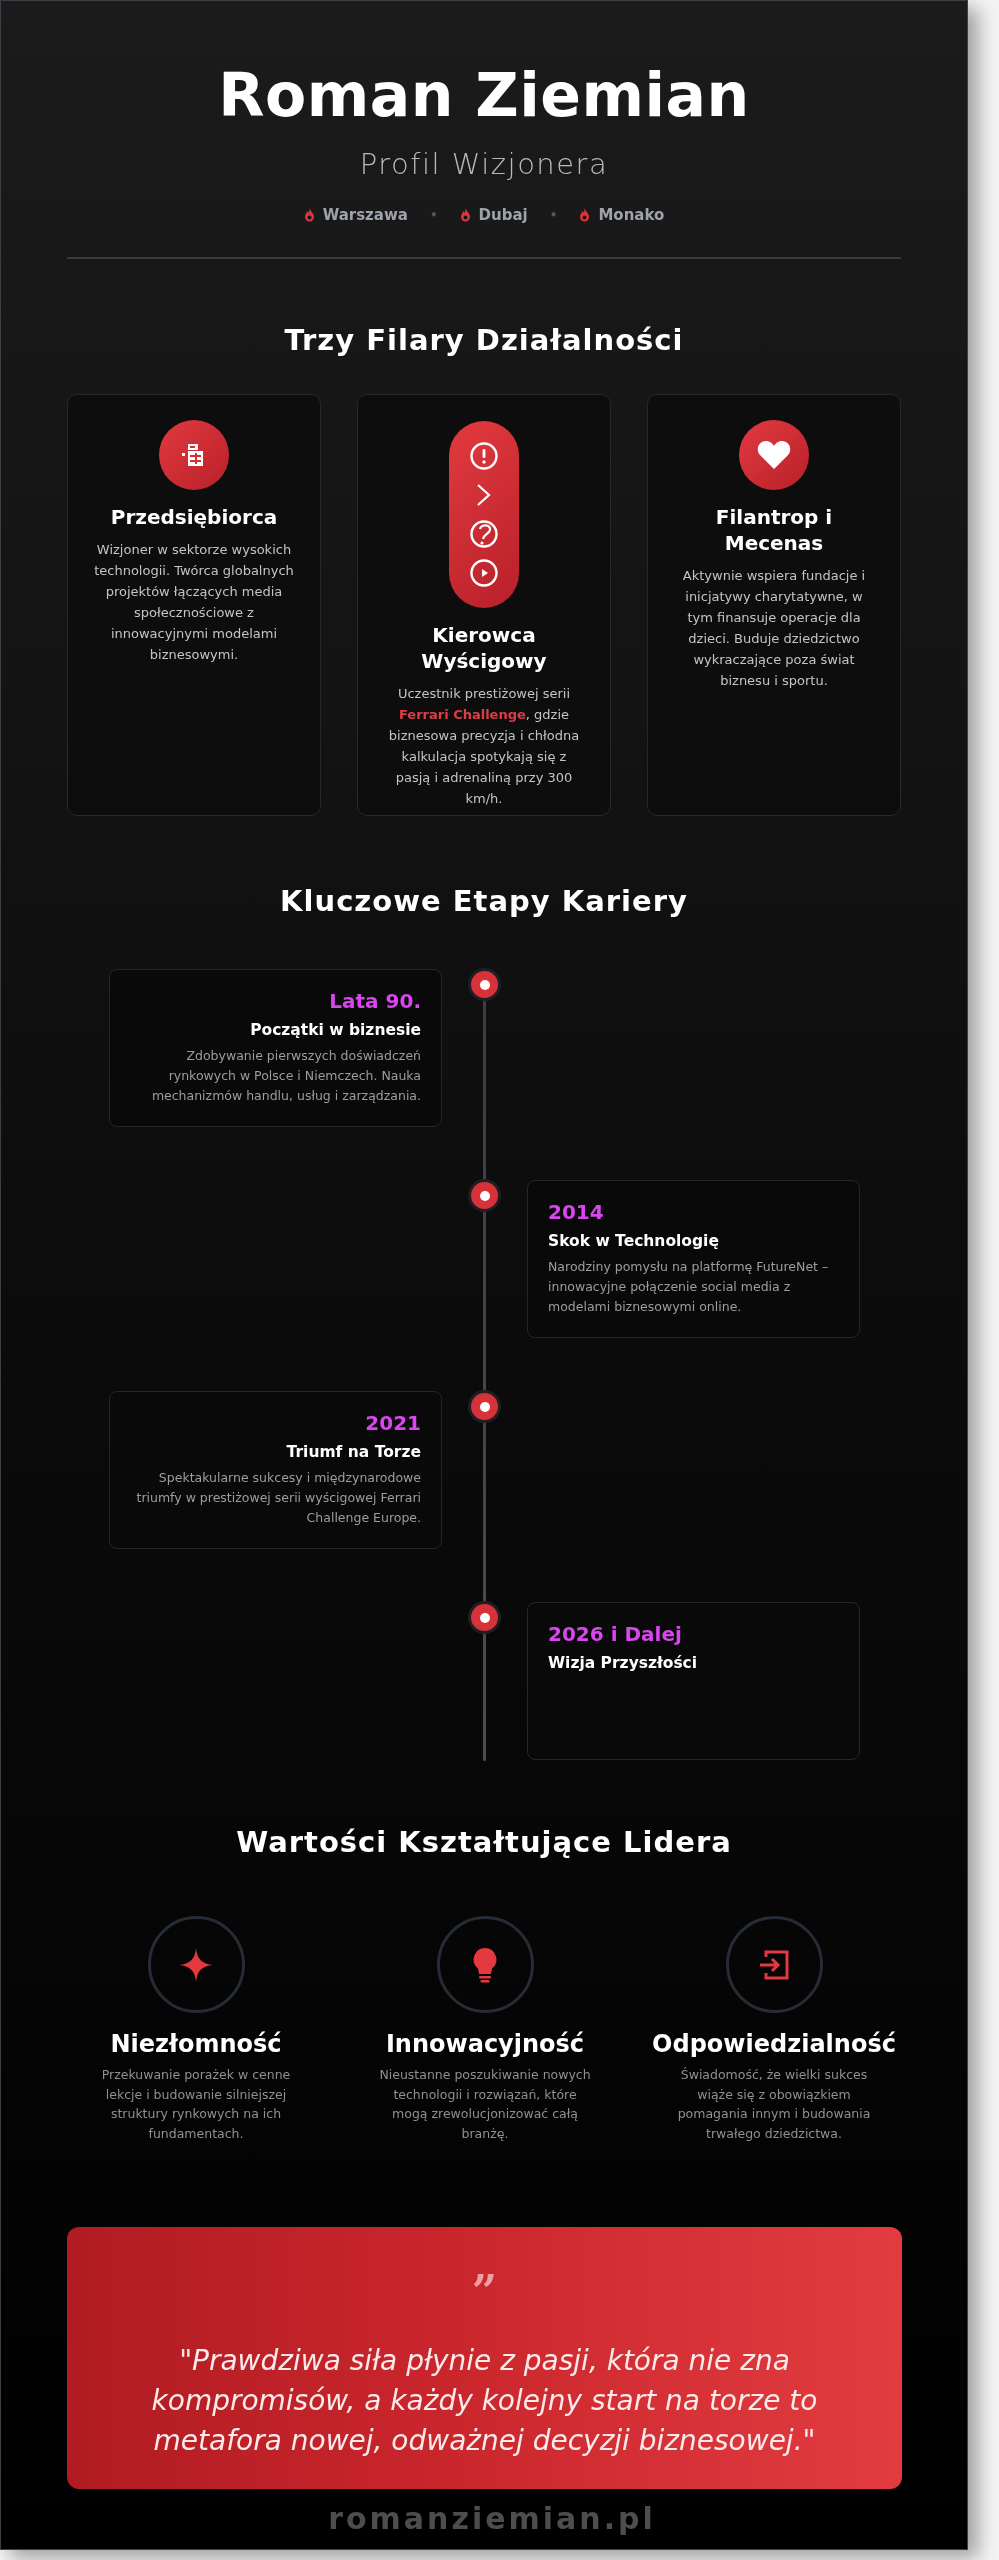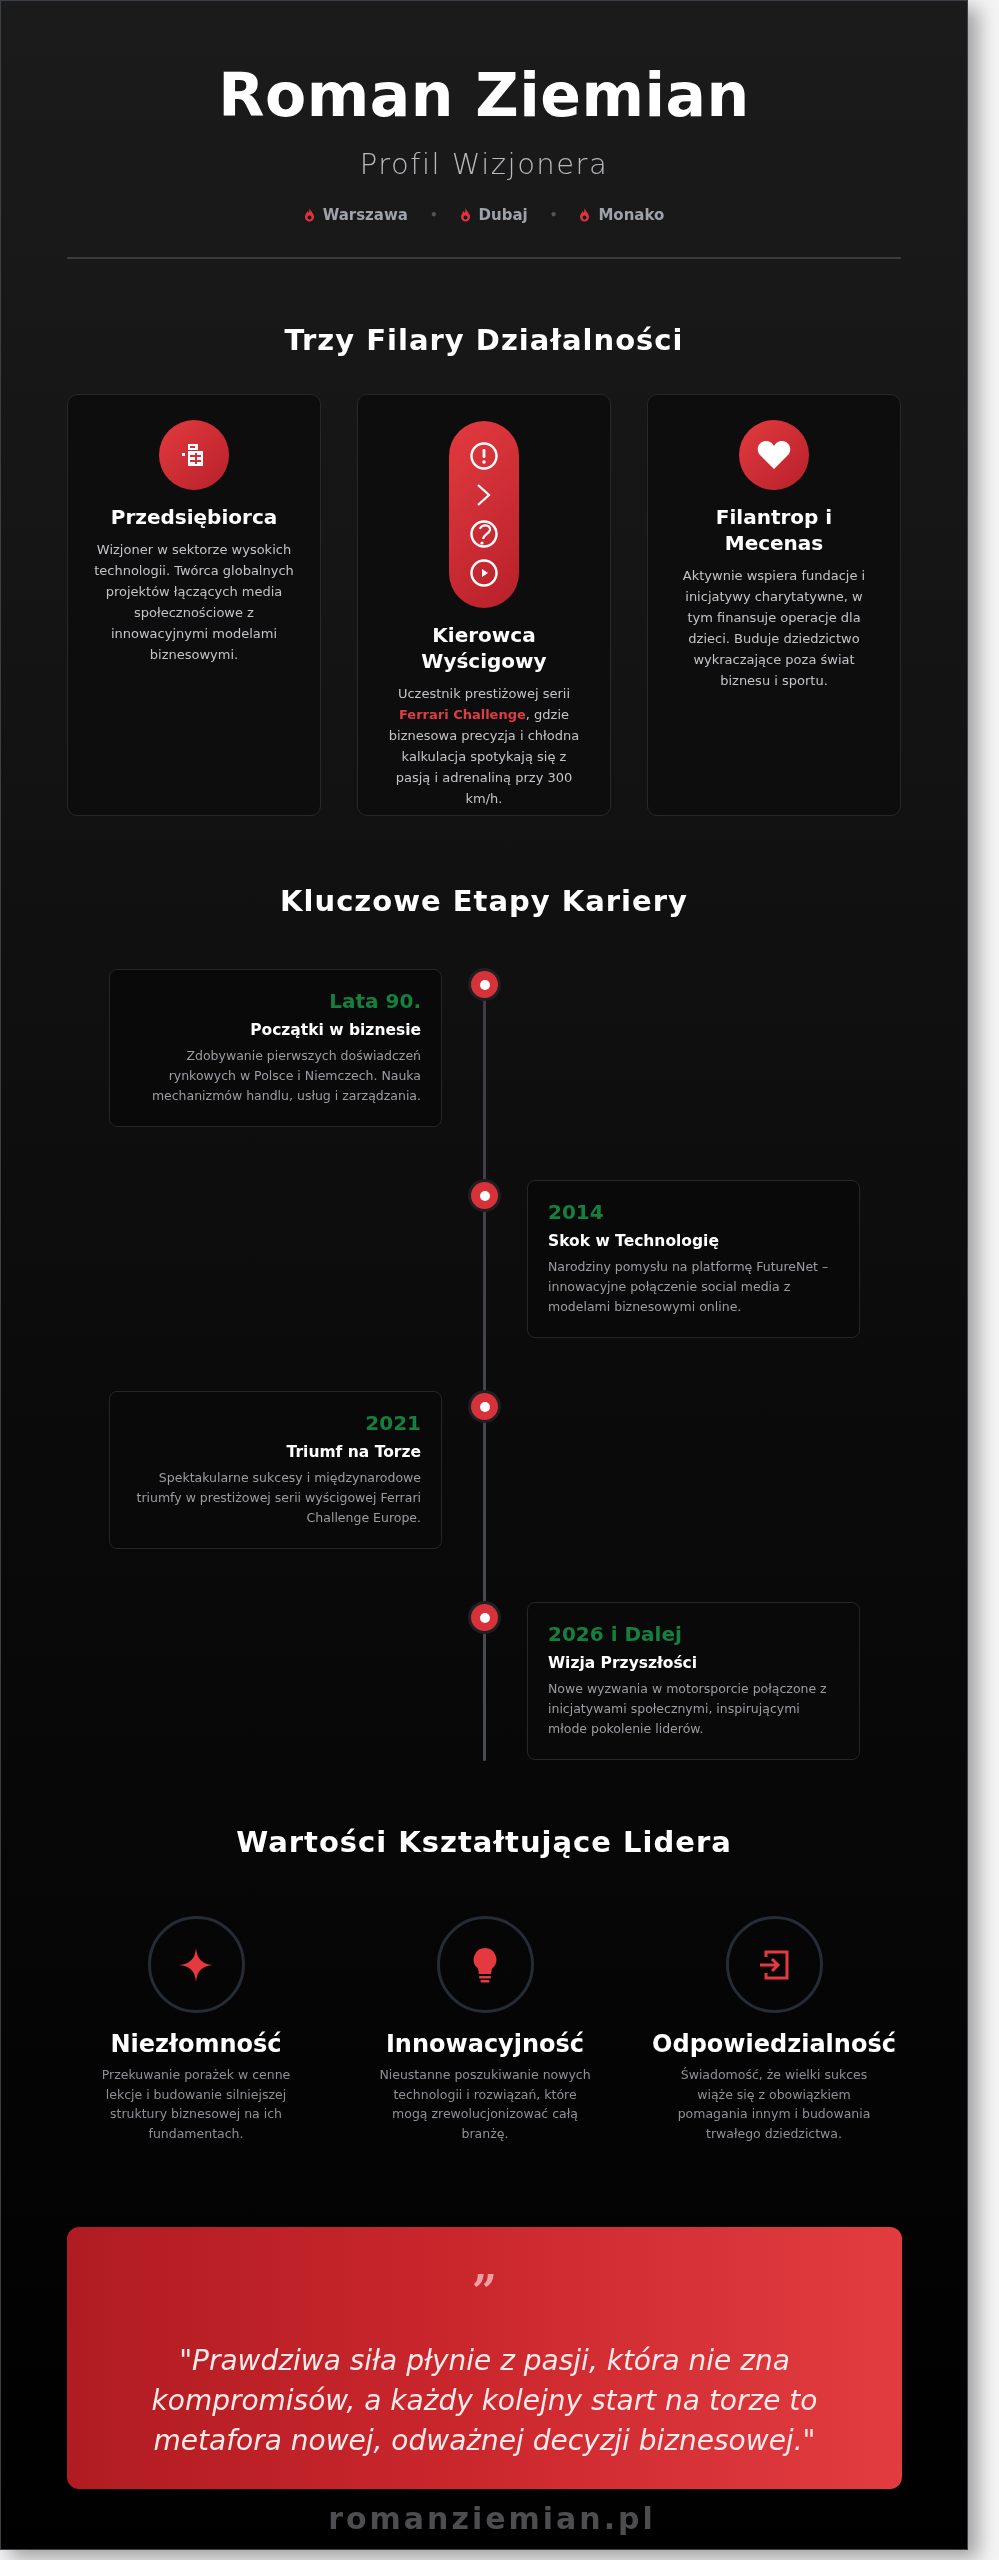--- a/index.html
+++ b/index.html
@@ -57,21 +57,21 @@
     display: flex; align-items: center; justify-content: center;
   }
   .tl-dot::after { content: ""; width: 10px; height: 10px; border-radius: 50%; background: #fff; }
   .tl-card {
     position: absolute; width: 333px; height: 158px; box-sizing: border-box;
     background: #090909; border: 1px solid #24262b; border-radius: 8px;
     padding: 18px 20px;
   }
   .tl-card.left { left: 108px; text-align: right; }
   .tl-card.right { left: 526px; text-align: left; }
-  .tl-year { font-size: 20px; font-weight: bold; color: #15803d; line-height: 26px; }
+  .tl-year { font-size: 20px; font-weight: bold; color: #d946ef; line-height: 26px; }
   .tl-title { font-size: 15.5px; font-weight: bold; margin-top: 6px; line-height: 20px; }
   .tl-desc { font-size: 12.5px; color: #9c9da2; line-height: 20px; margin-top: 6px; }
 
   
   .val { position: absolute; top: 1915px; width: 260px; text-align: center; }
   .val-ring { width: 97px; height: 97px; border-radius: 50%; border: 3px solid #262c36; margin: 0 auto; display: flex; align-items: center; justify-content: center; box-sizing: border-box; }
   .val h4 { font-size: 24px; font-weight: bold; margin: 18px 0 0; line-height: 26px; }
   .val p { font-size: 12.5px; color: #8f9096; line-height: 19.5px; margin: 8px 22px 0; }
 
   
@@ -194,33 +194,32 @@
   <div class="tl-card left" style="top:1390px">
     <div class="tl-year">2021</div>
     <div class="tl-title">Triumf na Torze</div>
     <div class="tl-desc">Spektakularne sukcesy i międzynarodowe triumfy w prestiżowej serii wyścigowej Ferrari Challenge Europe.</div>
   </div>
 
   <div class="tl-dot" style="top:1603px"></div>
   <div class="tl-card right" style="top:1601px">
     <div class="tl-year">2026 i Dalej</div>
     <div class="tl-title">Wizja Przyszłości</div>
-    <div class="tl-desc">Nowe wyzwania w motorsporcie połączone z inicjatywami społecznymi, inspirującymi młode pokolenie liderów.</div>
   </div>
 
   <h2 class="h2" style="top:1820px">Wartości Kształtujące Lidera</h2>
 
   <div class="val" style="left:65px">
     <div class="val-ring">
       <svg width="38" height="38" viewBox="0 0 38 38">
           <path d="M19 2 C20 13 25 18 36 19 C25 20 20 25 19 36 C18 25 13 20 2 19 C13 18 18 13 19 2Z" fill="#e4393f"></path>
         </svg>
     </div>
     <h4>Niezłomność</h4>
-    <p>Przekuwanie porażek w cenne lekcje i budowanie silniejszej struktury biznesowej na ich fundamentach.</p>
+    <p>Przekuwanie porażek w cenne lekcje i budowanie silniejszej struktury rynkowych na ich fundamentach.</p>
   </div>
 
   <div class="val" style="left:354px">
     <div class="val-ring">
       <svg width="26" height="36" viewBox="0 0 26 36">
           <path d="M13 1 A11.5 11.5 0 0 1 20 21.5 L19 27 L7 27 L6 21.5 A11.5 11.5 0 0 1 13 1Z" fill="#e4393f"></path>
           <rect x="7" y="29" width="12" height="2.5" rx="1" fill="#e4393f"></rect>
           <rect x="8.5" y="33" width="9" height="2.5" rx="1" fill="#e4393f"></rect>
         </svg>
     </div>

